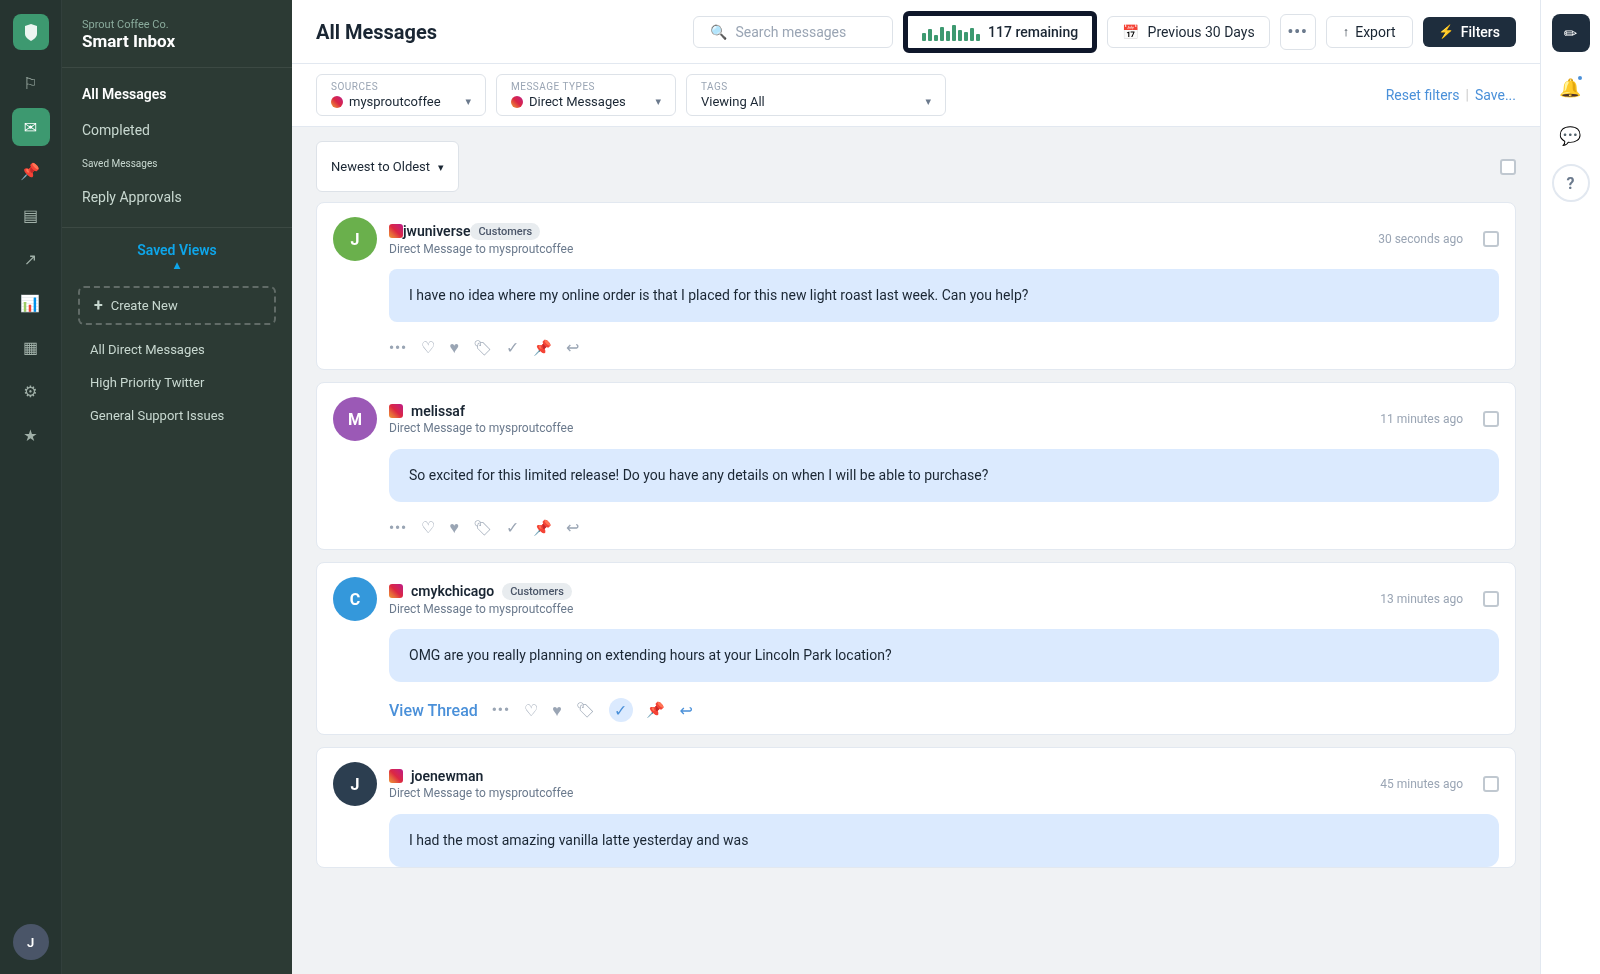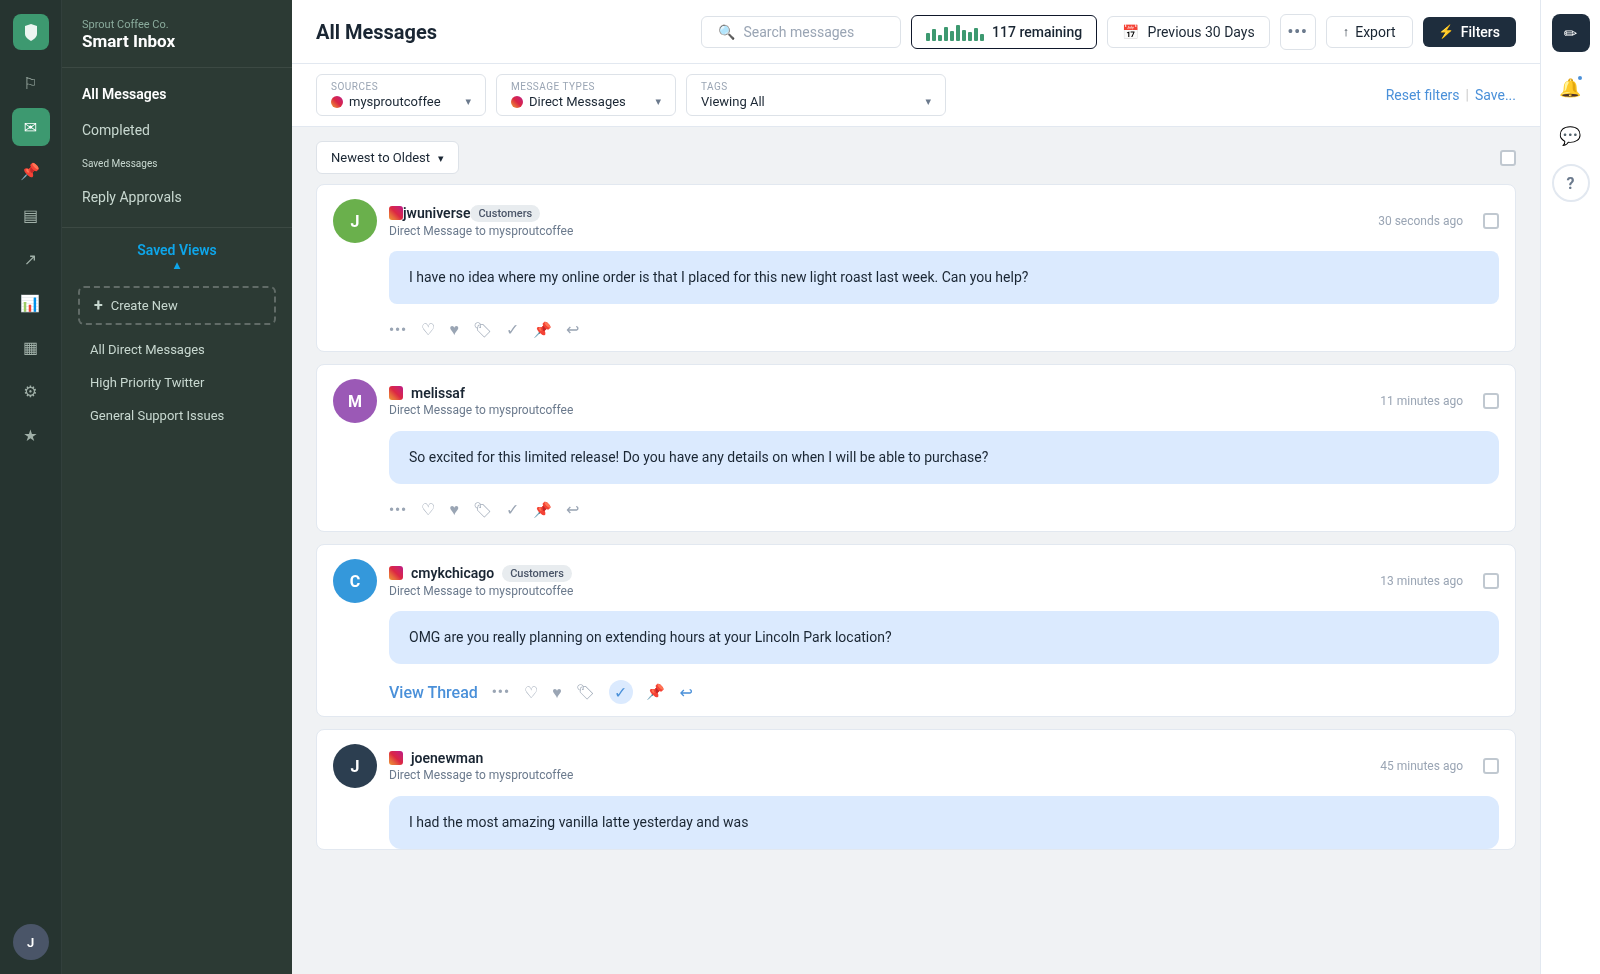--- a/index.html
+++ b/index.html
@@ -72,21 +72,21 @@
 
   <div style="flex:1;display:flex;flex-direction:column;overflow:hidden;background:#f0f2f4;">
 
     <div style="display:flex;align-items:center;justify-content:space-between;padding:0 24px;height:64px;background:#fff;border-bottom:1px solid #e2e8f0;flex-shrink:0;">
       <div style="font-size:20px;font-weight:700;color:#1a2633;">All Messages</div>
       <div style="display:flex;align-items:center;gap:10px;">
         <div style="display:flex;align-items:center;gap:8px;border:1px solid #dde2e8;border-radius:6px;padding:7px 16px;background:#fff;font-size:14px;color:#6b7a8d;cursor:pointer;min-width:200px;">
           <span style="font-size:14px;">🔍</span>
           <span style="color:#9aa5b4;">Search messages</span>
         </div>
-        <div style="display:flex;align-items:center;gap:8px;border:1px solid #0f172a;border-radius:6px;padding:7px 14px;background:#fff;font-size:14px;color:#1a2633;font-weight:500;">
+        <div style="display:flex;align-items:center;gap:8px;border:5px solid #0f172a;border-radius:6px;padding:7px 14px;background:#fff;font-size:14px;color:#1a2633;font-weight:500;">
           <div style="display:flex;align-items:flex-end;gap:2px;height:18px;" id="bar-chart">
               <div style="width: 4px; height: 8px; background: rgb(61, 153, 112); border-radius: 1px;"></div>
               <div style="width: 4px; height: 12px; background: rgb(61, 153, 112); border-radius: 1px;"></div>
               <div style="width: 4px; height: 6px; background: rgb(61, 153, 112); border-radius: 1px;"></div>
               <div style="width: 4px; height: 14px; background: rgb(61, 153, 112); border-radius: 1px;"></div>
               <div style="width: 4px; height: 10px; background: rgb(61, 153, 112); border-radius: 1px;"></div>
               <div style="width: 4px; height: 16px; background: rgb(61, 153, 112); border-radius: 1px;"></div>
               <div style="width: 4px; height: 11px; background: rgb(61, 153, 112); border-radius: 1px;"></div>
               <div style="width: 4px; height: 9px; background: rgb(61, 153, 112); border-radius: 1px;"></div>
               <div style="width: 4px; height: 13px; background: rgb(61, 153, 112); border-radius: 1px;"></div>
@@ -142,21 +142,21 @@
       <div style="display:flex;align-items:center;gap:6px;font-size:14px;">
         <span style="color:#4a90d9;cursor:pointer;">Reset filters</span>
         <span style="color:#ccc;">|</span>
         <span style="color:#4a90d9;cursor:pointer;">Save...</span>
       </div>
     </div>
 
     <div style="flex:1;overflow-y:auto;padding:0 24px 24px;">
 
       <div style="display:flex;align-items:center;justify-content:space-between;padding:14px 0 10px;">
-        <div style="display:flex;align-items:flex-end;gap:8px;border:1px solid #dde2e8;border-radius:6px;padding:8px 14px;background:#fff;font-size:13px;color:#1a2633;cursor:pointer;">
+        <div style="display:flex;align-items:flex-end;gap:8px;border:1px solid #dde2e8;border-radius:6px;padding:17px 14px;background:#fff;font-size:13px;color:#1a2633;cursor:pointer;">
           <span>Newest to Oldest</span>
           <span style="font-size:11px;">▾</span>
         </div>
         <div style="width:16px;height:16px;border:2px solid #c0c8d0;border-radius:3px;cursor:pointer;background:#fff;"></div>
       </div>
 
       <div style="background:#fff;border:1px solid #e2e8f0;border-radius:8px;margin-bottom:12px;">
         <div style="display:flex;align-items:center;padding:14px 16px 8px;gap:12px;">
           <div style="width:44px;height:44px;border-radius:50%;background:#6ab04c;display:flex;align-items:center;justify-content:center;font-size:16px;font-weight:700;color:#fff;flex-shrink:0;">J</div>
           <div style="flex:1;">

